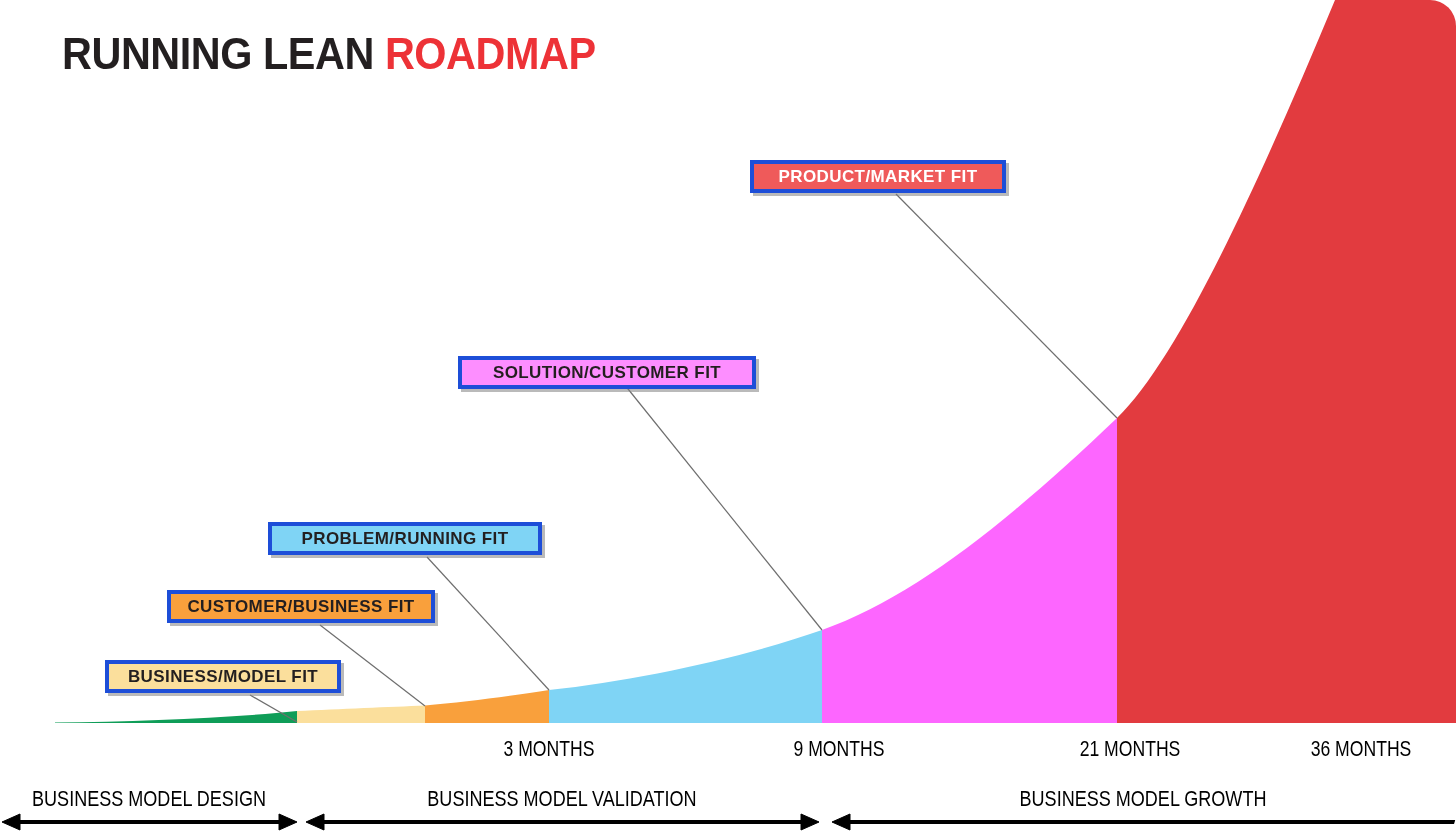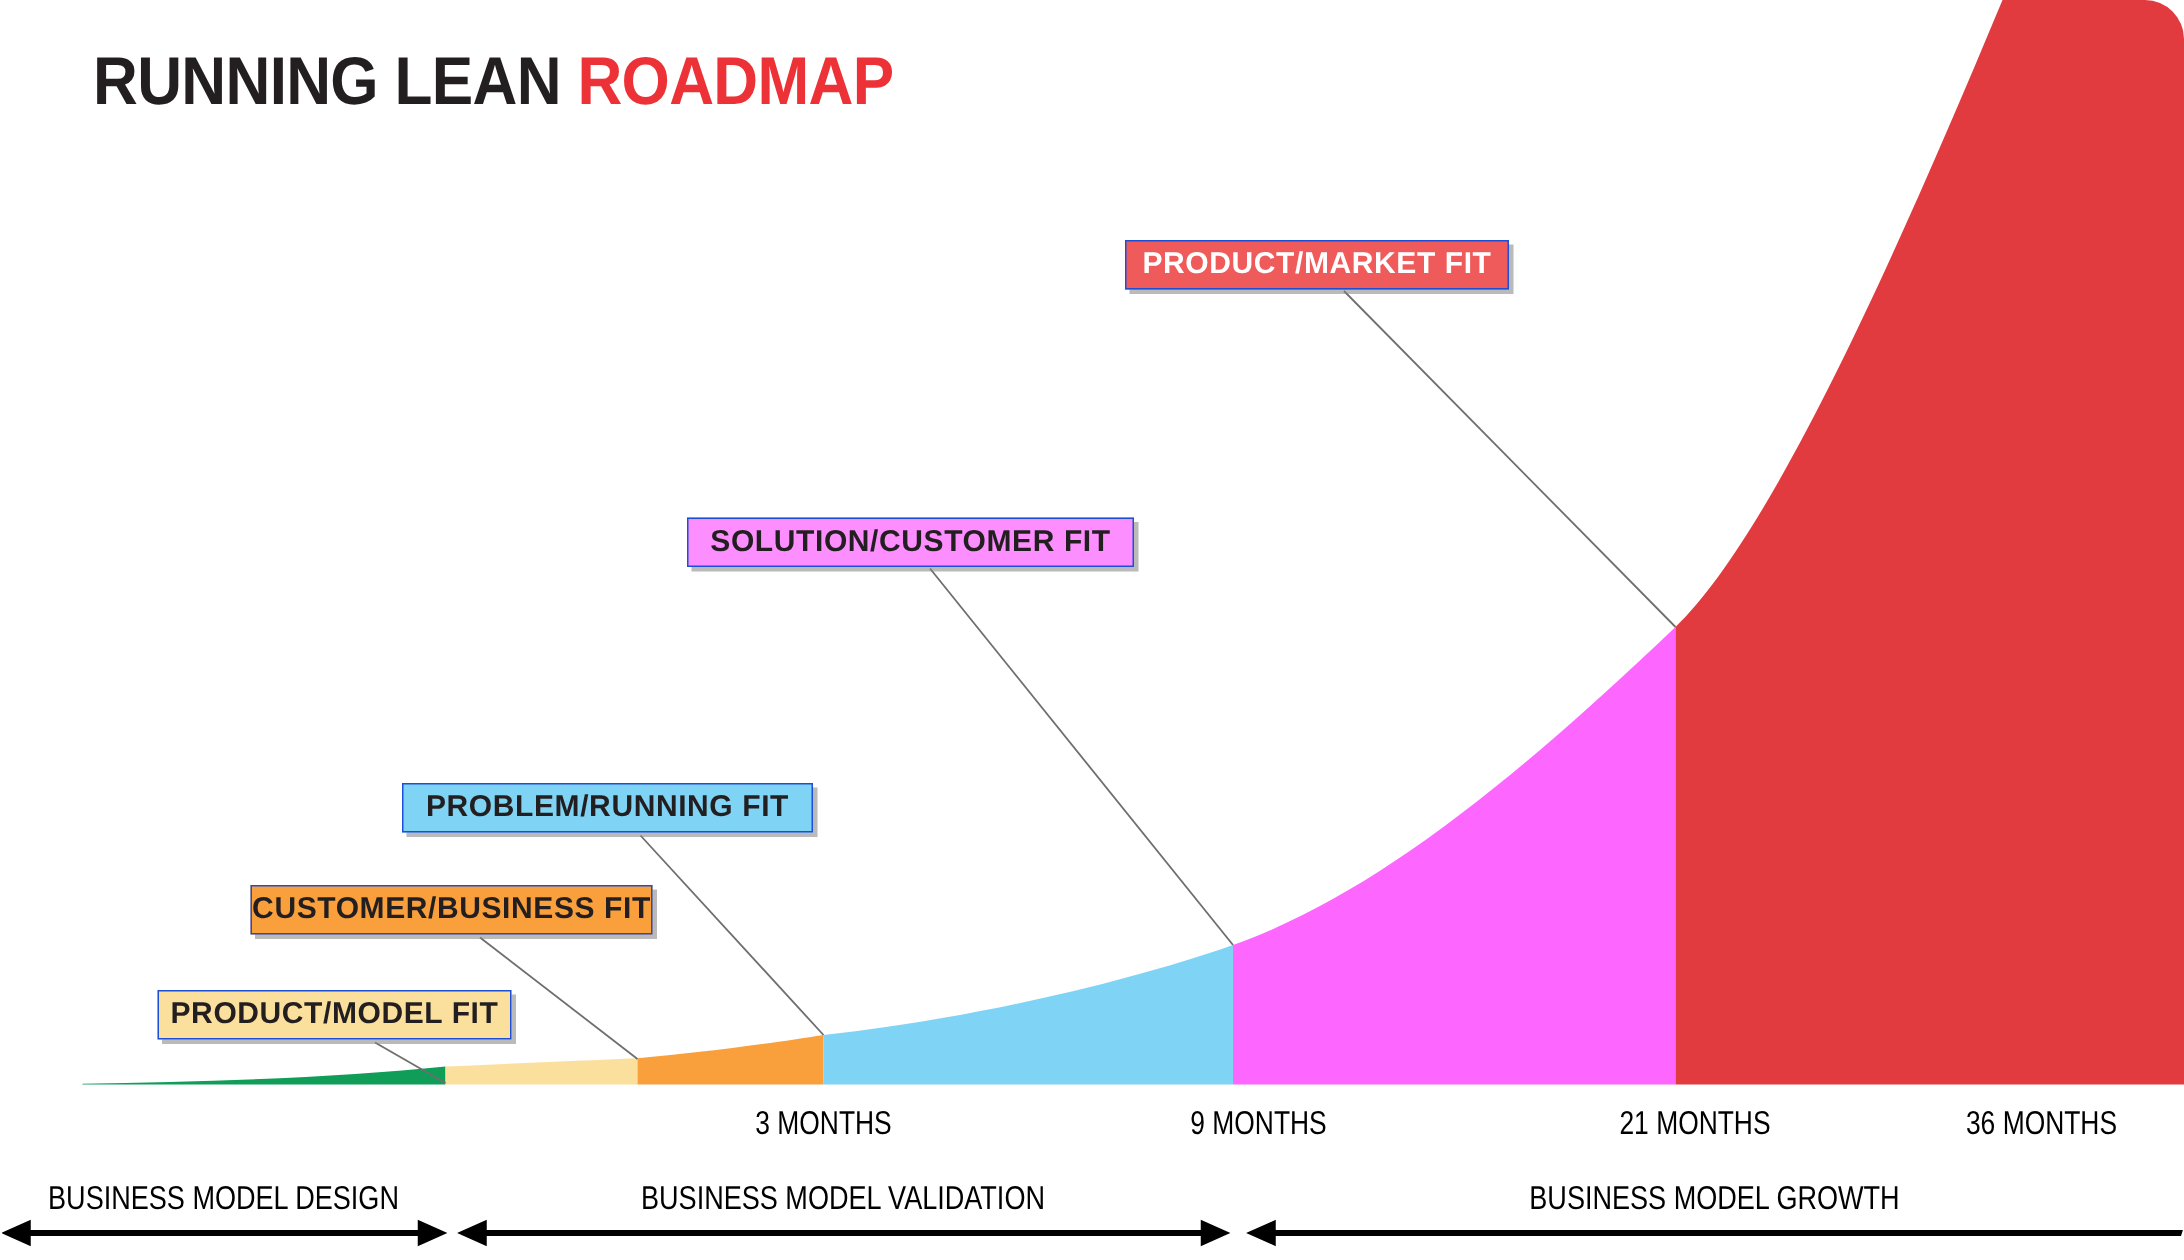--- a/index.html
+++ b/index.html
@@ -43,25 +43,25 @@
     left: 0;
     top: 0;
     width: 1456px;
     height: 840px;
   }
 
   
   .milestone {
     position: absolute;
     box-sizing: border-box;
-    border: 1px solid #1d4ed8;
+    border: 4px solid #1d4ed8;
     box-shadow: 3px 3px 0 rgba(130,130,130,0.55);
     font-family: "Liberation Sans", sans-serif;
     font-weight: bold;
-    font-size: 20px;
+    font-size: 17px;
     letter-spacing: 0.4px;
     color: #231f20;
     display: flex;
     align-items: center;
     justify-content: center;
     white-space: nowrap;
     padding: 0 28px;
   }
 
   
@@ -137,24 +137,24 @@
       </g>
 
       <g>
         <line x1="844" y1="822" x2="1456" y2="822" stroke-width="4"></line>
         <polygon points="832,822 850,814 850,830"></polygon>
       </g>
     </g>
   </svg>
 
   <div id="milestone-layer">
-      <div class="milestone" style="left: 105px; top: 660px; width: 236px; height: 33px; background: rgb(251, 223, 156); color: rgb(35, 31, 32);">PRODUCT/MODEL FIT</div>
+      <div class="milestone" style="left: 105px; top: 660px; width: 236px; height: 33px; background: rgb(251, 223, 156); color: rgb(35, 31, 32);">BUSINESS/MODEL FIT</div>
       <div class="milestone" style="left: 167px; top: 590px; width: 268px; height: 33px; background: rgb(249, 160, 60); color: rgb(35, 31, 32);">CUSTOMER/BUSINESS FIT</div>
       <div class="milestone" style="left: 268px; top: 522px; width: 274px; height: 33px; background: rgb(127, 212, 245); color: rgb(35, 31, 32);">PROBLEM/RUNNING FIT</div>
-      <div class="milestone" style="left: 458px; top: 345px; width: 298px; height: 33px; background: rgb(253, 142, 255); color: rgb(35, 31, 32);">SOLUTION/CUSTOMER FIT</div>
+      <div class="milestone" style="left: 458px; top: 356px; width: 298px; height: 33px; background: rgb(253, 142, 255); color: rgb(35, 31, 32);">SOLUTION/CUSTOMER FIT</div>
       <div class="milestone" style="left: 750px; top: 160px; width: 256px; height: 33px; background: rgb(239, 90, 90); color: rgb(255, 255, 255);">PRODUCT/MARKET FIT</div>
     </div>
 
   <div id="month-layer">
       <div class="month-label" style="left: 459px; top: 736px; width: 180px;">3 MONTHS</div>
       <div class="month-label" style="left: 749px; top: 736px; width: 180px;">9 MONTHS</div>
       <div class="month-label" style="left: 1040px; top: 736px; width: 180px;">21 MONTHS</div>
       <div class="month-label" style="left: 1271px; top: 736px; width: 180px;">36 MONTHS</div>
     </div>
 

